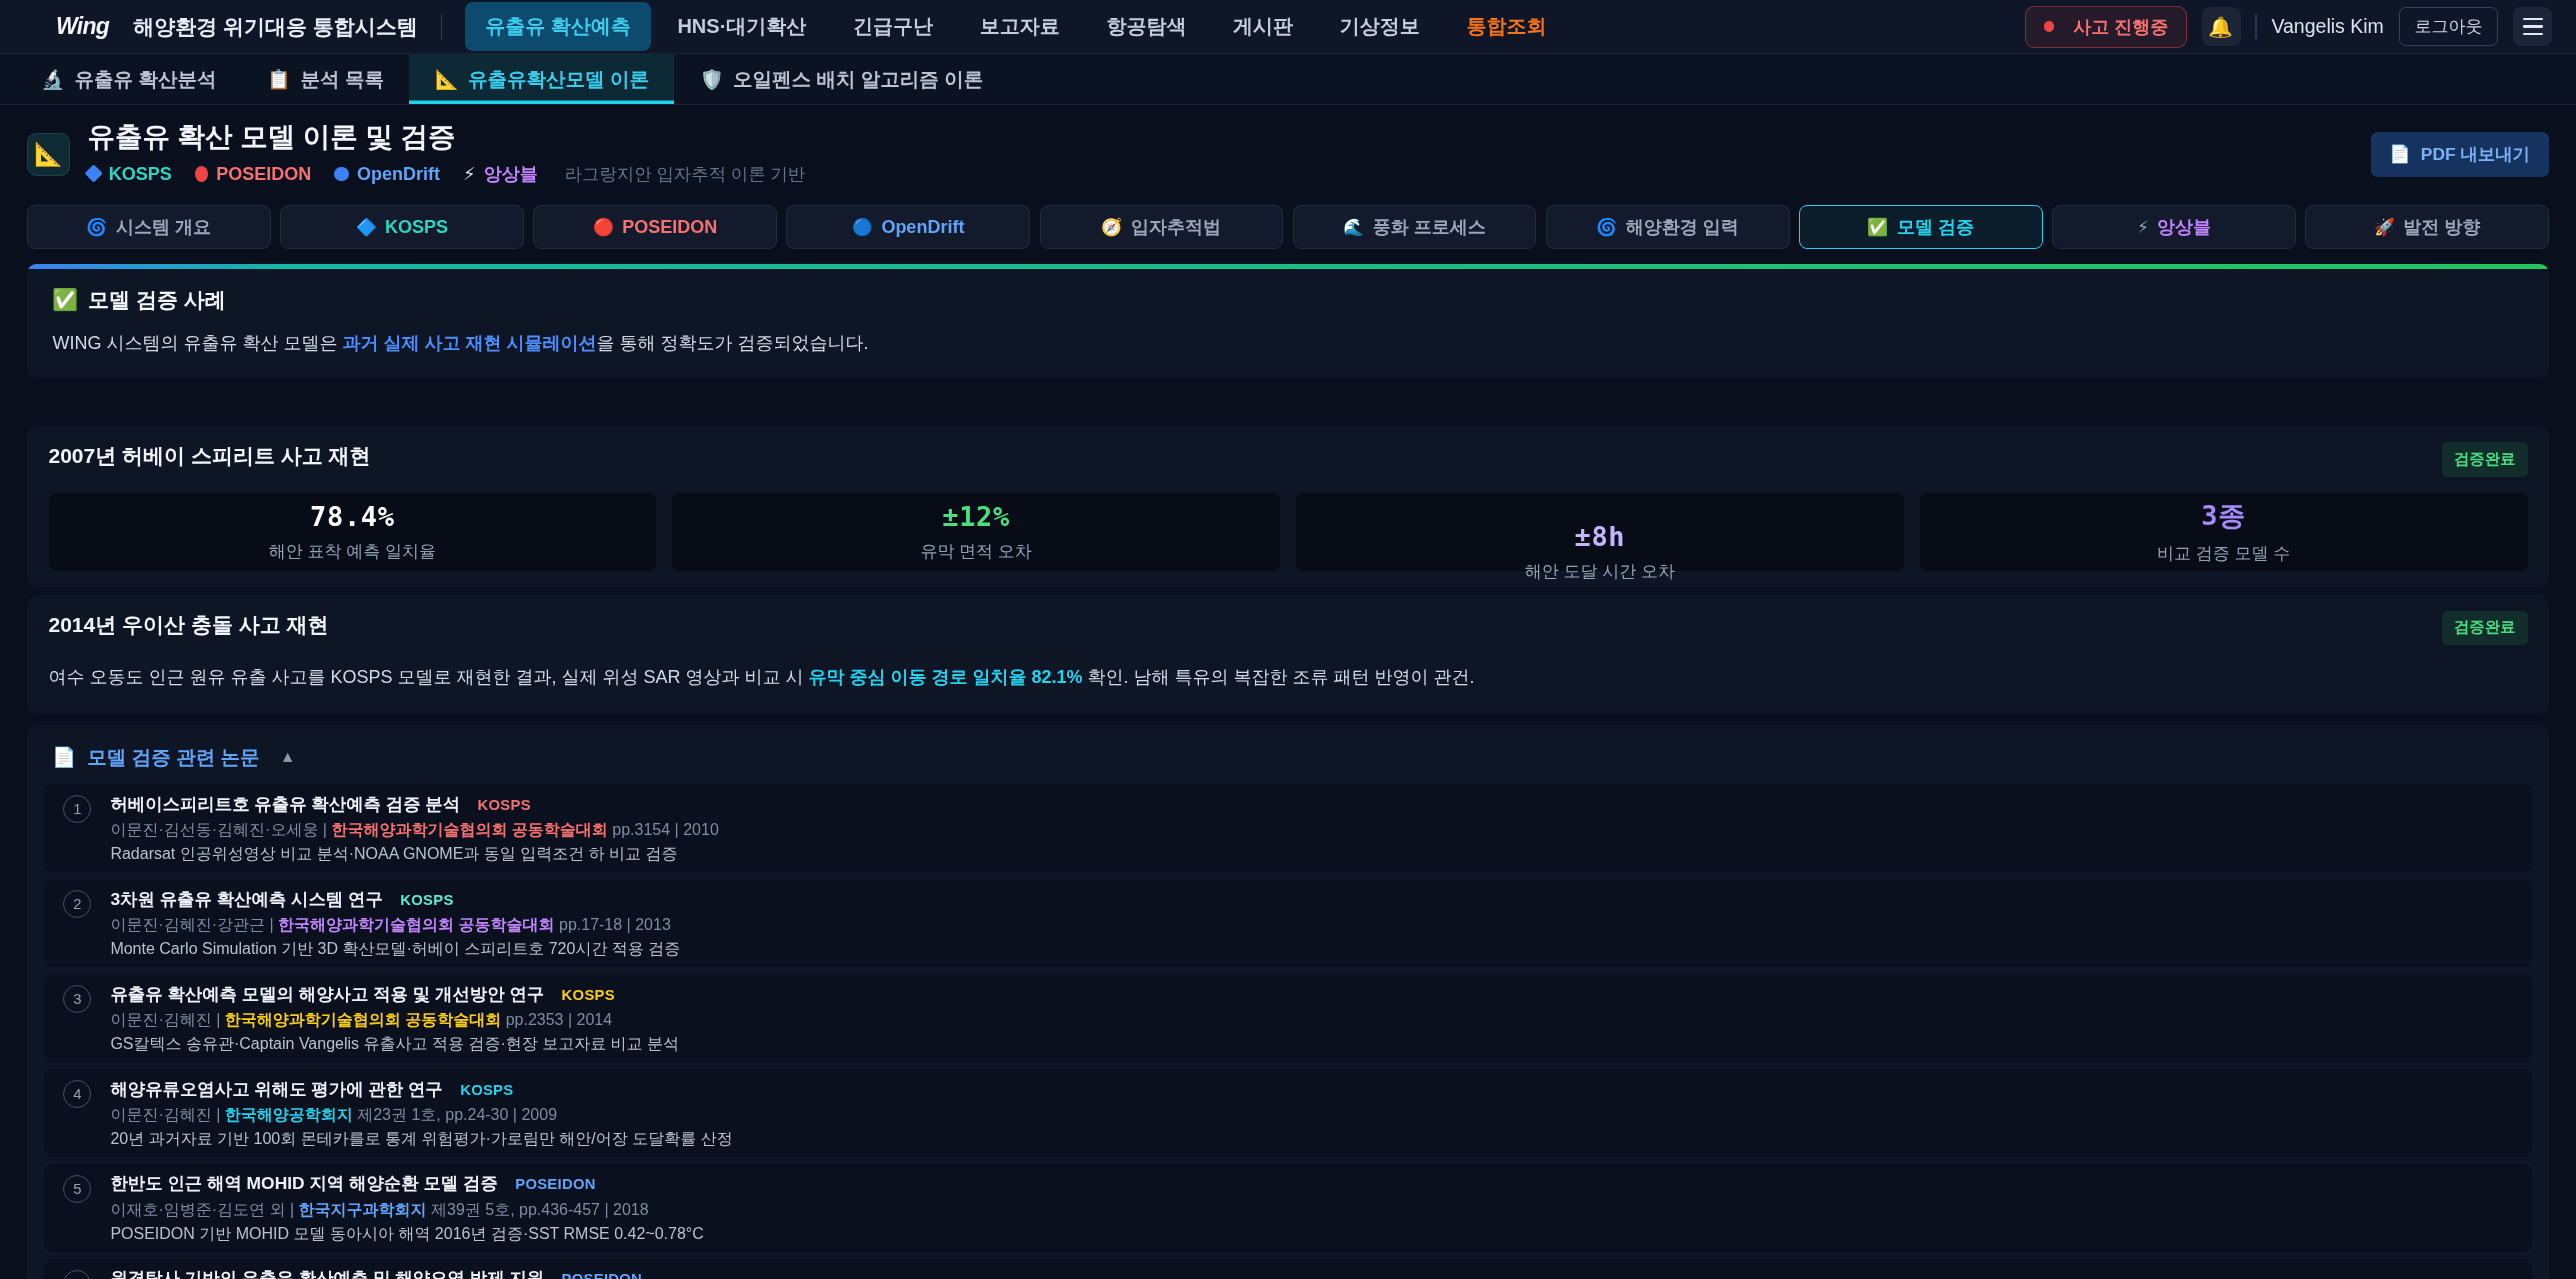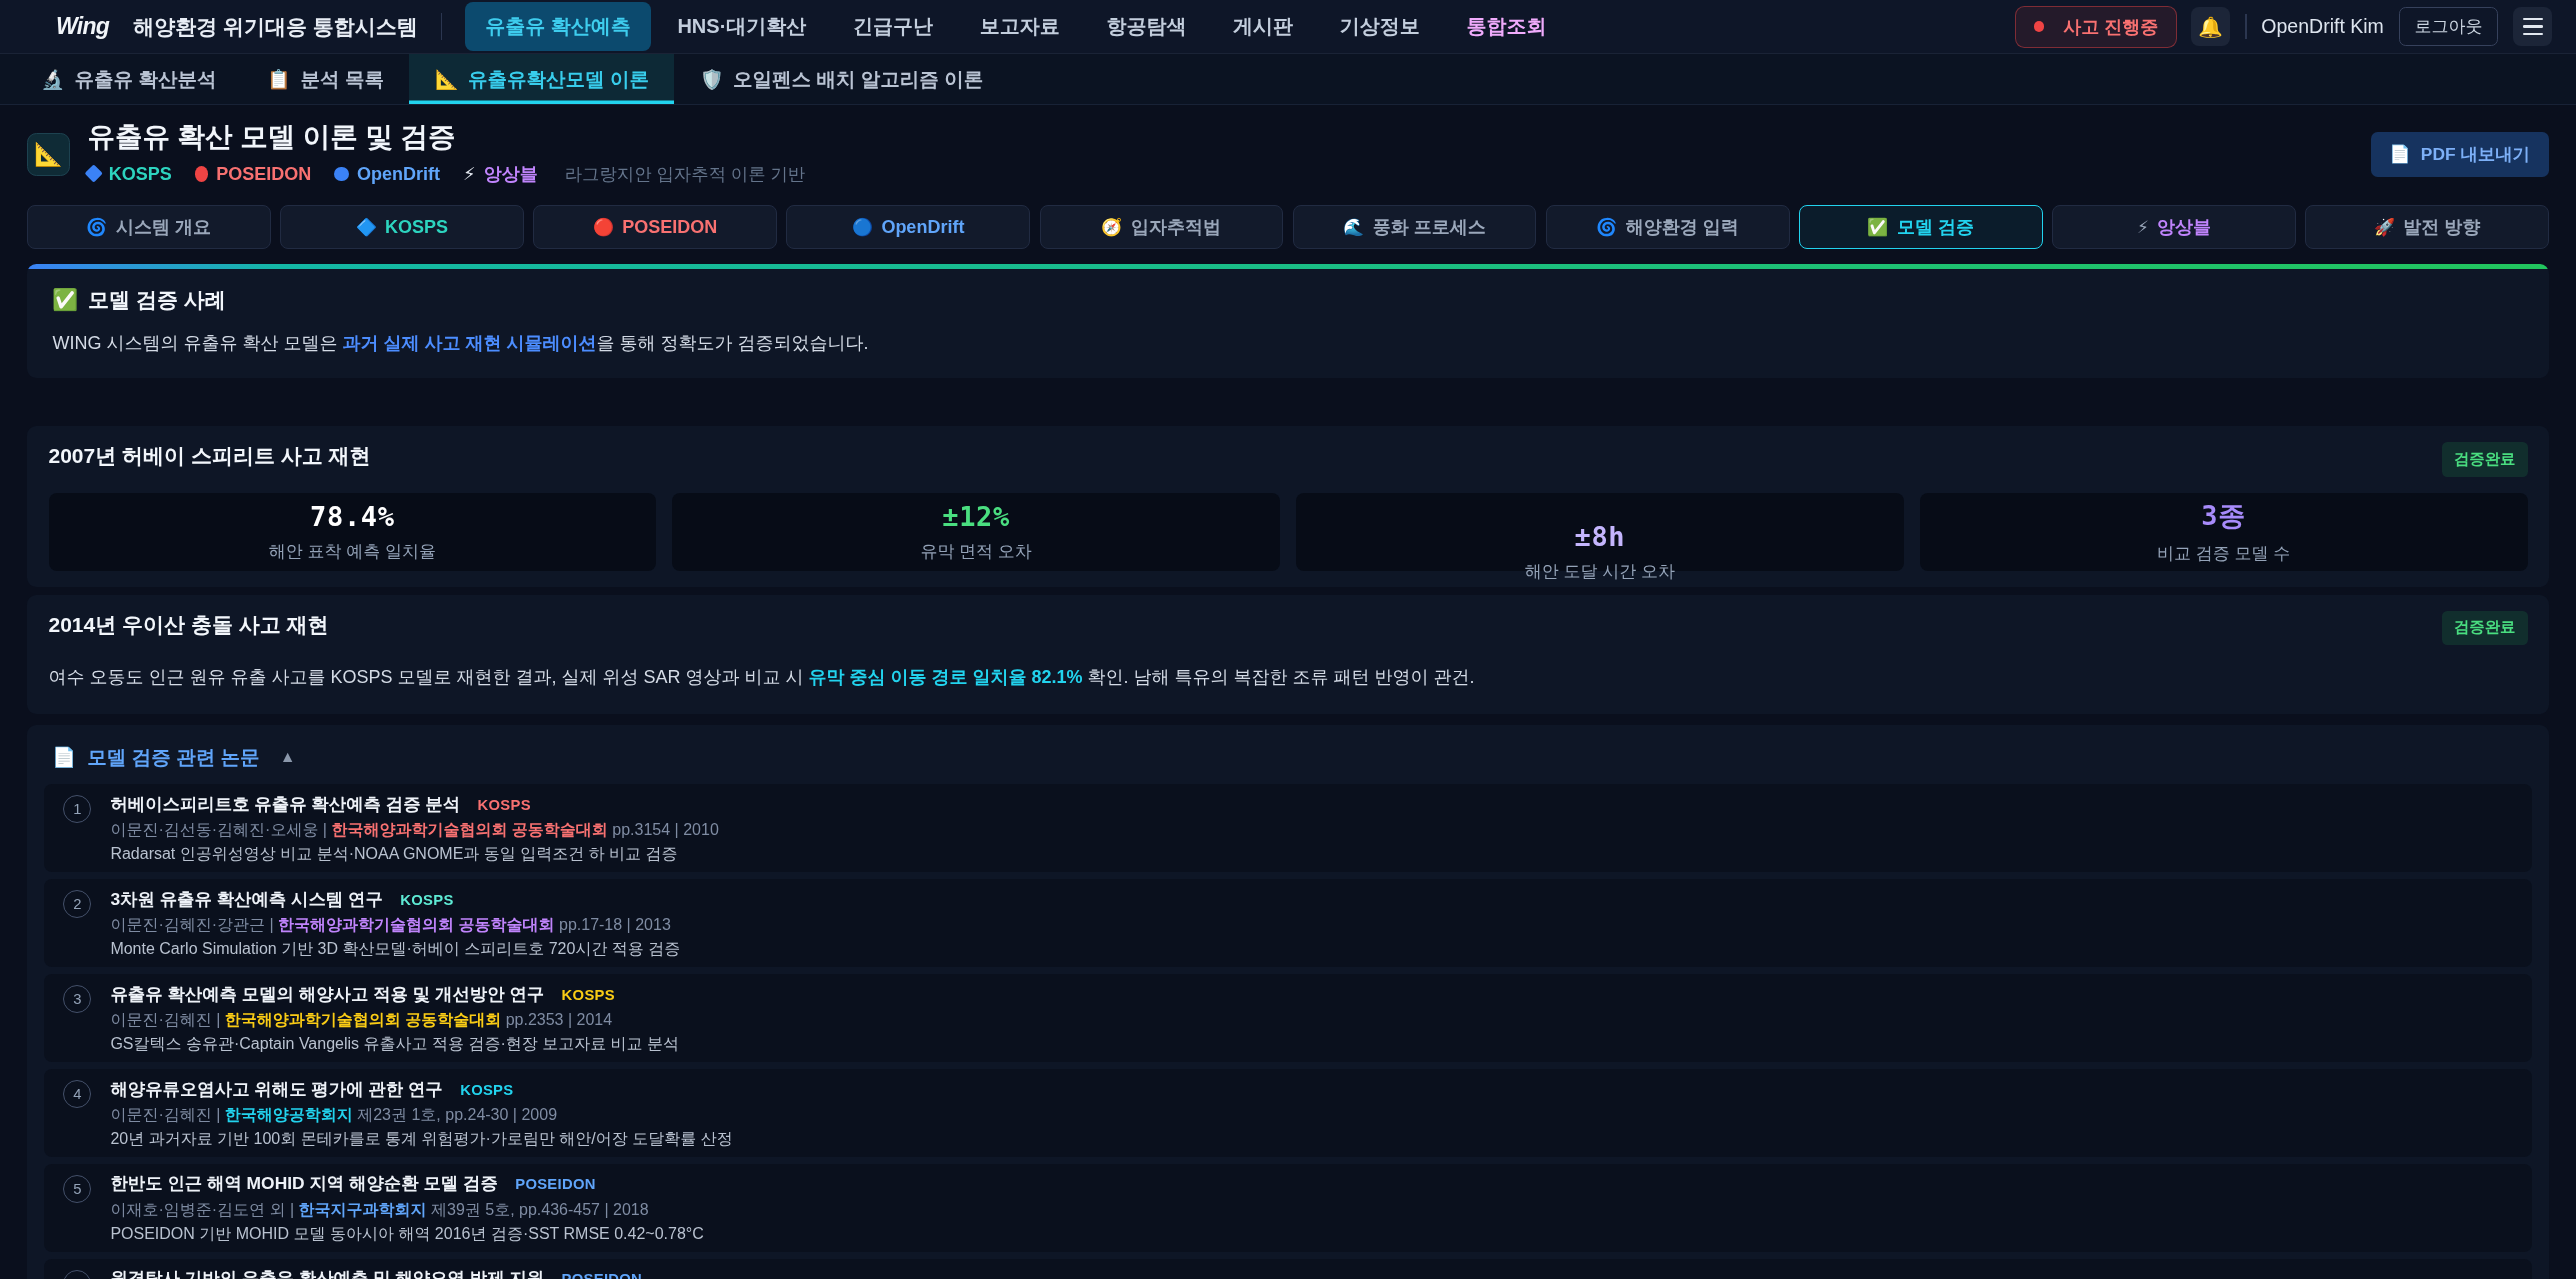--- a/index.html
+++ b/index.html
@@ -108,32 +108,32 @@
     </div>
     <div class="nav-divider"></div>
     <nav class="main-tabs">
       <button class="main-tab active">유출유 확산예측</button>
       <button class="main-tab">HNS·대기확산</button>
       <button class="main-tab">긴급구난</button>
       <button class="main-tab">보고자료</button>
       <button class="main-tab">항공탐색</button>
       <button class="main-tab">게시판</button>
       <button class="main-tab">기상정보</button>
-      <button class="main-tab" style="color: #f0abfc;">통합조회</button>
+      <button class="main-tab" style="color: #f97316;">통합조회</button>
     </nav>
     <div class="topnav-right">
       <div class="incident-badge">
         <span class="incident-dot"></span>
         <span>사고 진행중</span>
       </div>
       <button class="icon-btn">
         <span>🔔</span>
       </button>
       <div class="vdiv"></div>
-      <span class="user-name">OpenDrift Kim</span>
+      <span class="user-name">Vangelis Kim</span>
       <button class="logout-btn">로그아웃</button>
       <button class="menu-btn">
         <span class="bar"></span>
         <span class="bar"></span>
         <span class="bar"></span>
       </button>
     </div>
   </header>
 
   <nav class="subnav">

